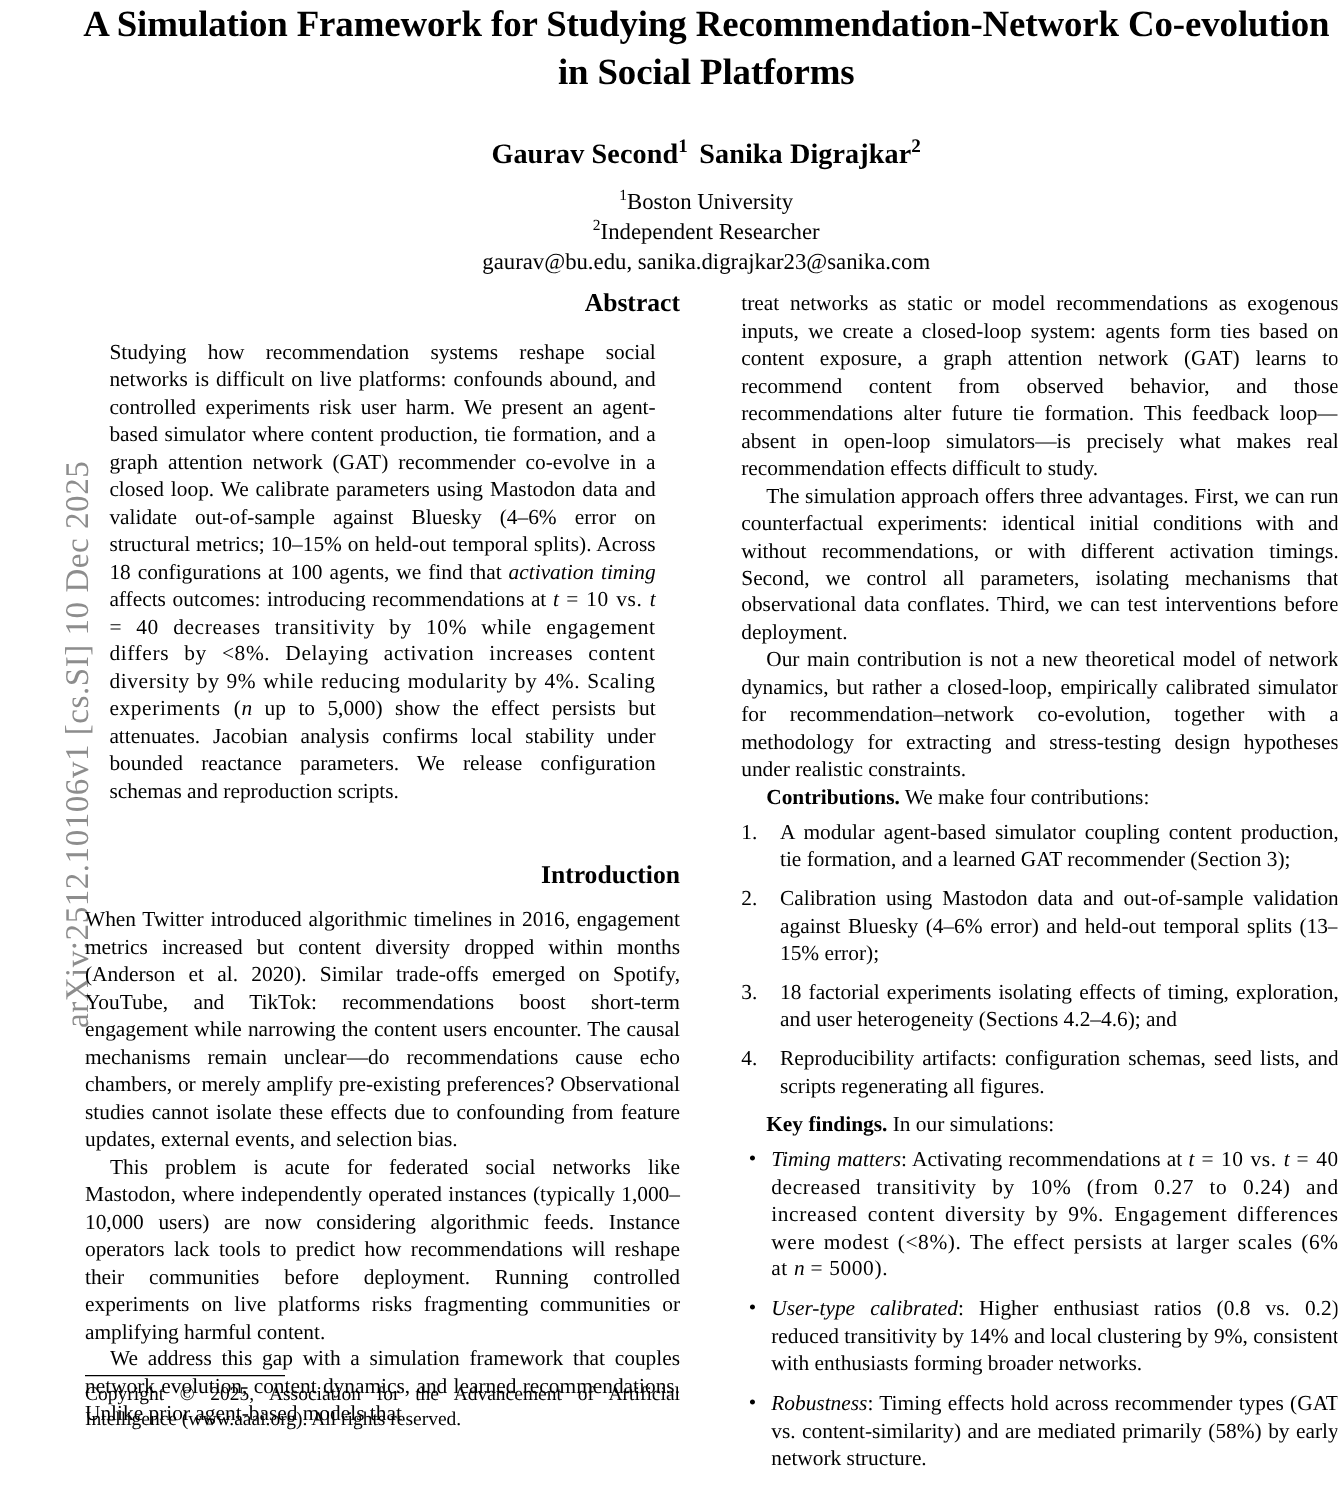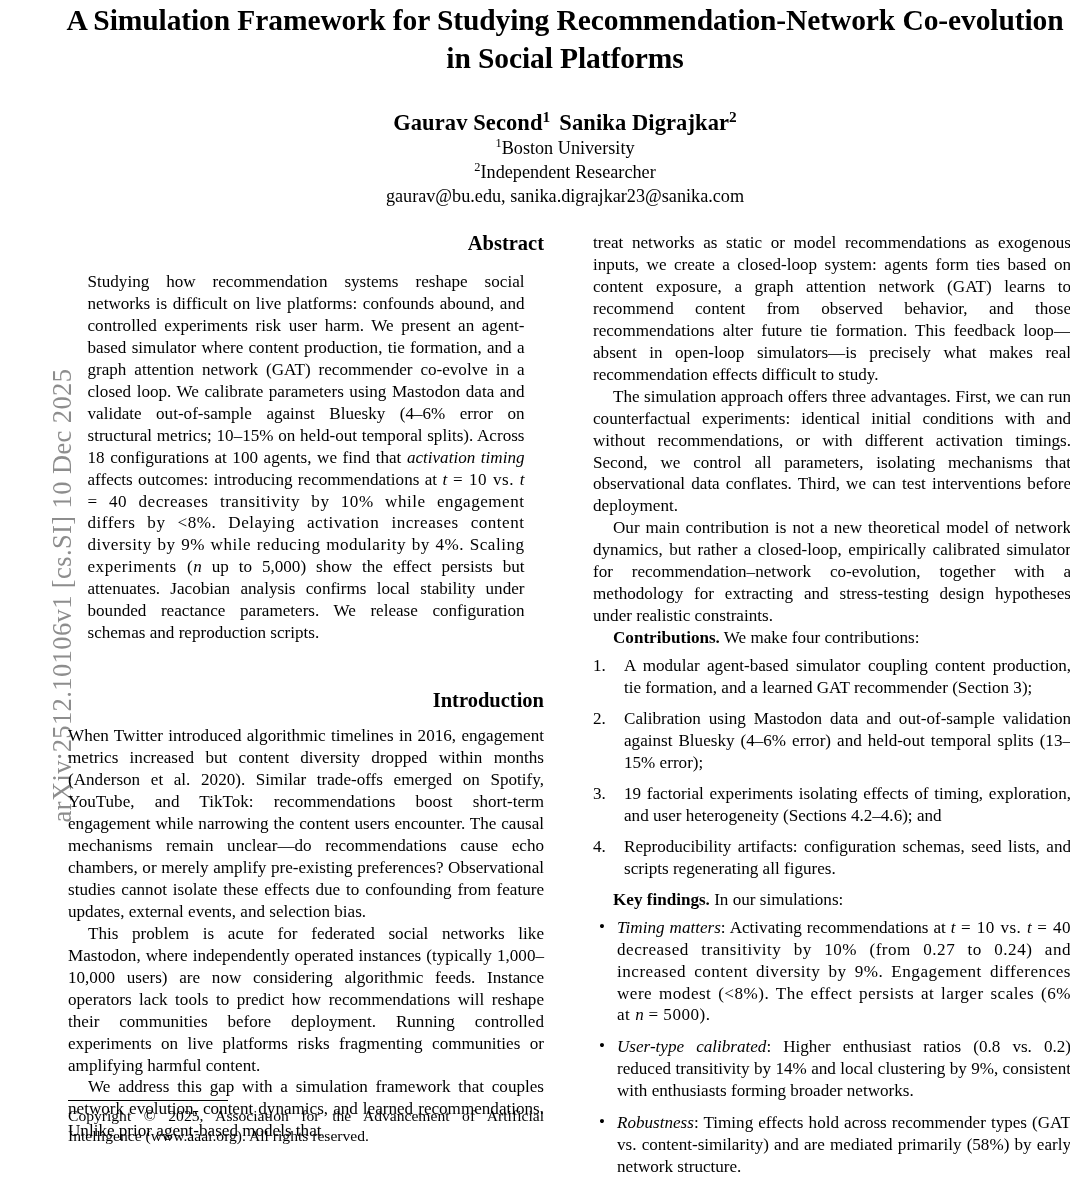--- a/index.html
+++ b/index.html
@@ -59,21 +59,21 @@
     margin-top: 32px;
     font-size: 22.5px;
     font-weight: bold;
     letter-spacing: 0.1px;
   }
   #author-line .sep { display: inline-block; width: 9px; }
   .affil-line {
     font-size: 18.2px;
     line-height: 1.32;
   }
-  #affil-1 { }
+  #affil-1 { margin-top: 13px; }
   #email-line {
     font-size: 18.2px;
     margin-top: 2px;
   }
   sup {
     font-size: 0.68em;
     vertical-align: super;
     line-height: 0;
   }
 
@@ -220,21 +220,21 @@
 
     <p class="body-text">treat networks as static or model recommendations as exogenous inputs, we create a closed-loop system: agents form ties based on content exposure, a graph attention network (GAT) learns to recommend content from observed behavior, and those recommendations alter future tie formation. This feedback loop—absent in open-loop simulators—is precisely what makes real recommendation effects difficult to study.</p>
     <p class="body-text indent">The simulation approach offers three advantages. First, we can run counterfactual experiments: identical initial conditions with and without recommendations, or with different activation timings. Second, we control all parameters, isolating mechanisms that observational data conflates. Third, we can test interventions before deployment.</p>
     <p class="body-text indent">Our main contribution is not a new theoretical model of network dynamics, but rather a closed-loop, empirically calibrated simulator for recommendation–network co-evolution, together with a methodology for extracting and stress-testing design hypotheses under realistic constraints.</p>
 
     <p class="body-text indent"><span class="lead-bold">Contributions.</span><span> We make four contributions:</span></p>
 
     <ol class="contrib-list">
       <li><span class="num">1.</span><span>A modular agent-based simulator coupling content production, tie formation, and a learned GAT recommender (Section 3);</span></li>
       <li><span class="num">2.</span><span>Calibration using Mastodon data and out-of-sample validation against Bluesky (4–6% error) and held-out temporal splits (13–15% error);</span></li>
-      <li><span class="num">3.</span><span>19 factorial experiments isolating effects of timing, exploration, and user heterogeneity (Sections 4.2–4.6); and</span></li>
+      <li><span class="num">3.</span><span>18 factorial experiments isolating effects of timing, exploration, and user heterogeneity (Sections 4.2–4.6); and</span></li>
       <li><span class="num">4.</span><span>Reproducibility artifacts: configuration schemas, seed lists, and scripts regenerating all figures.</span></li>
     </ol>
 
     <p class="body-text indent"><span class="lead-bold">Key findings.</span><span> In our simulations:</span></p>
 
     <ul class="findings-list">
       <li>
         <span class="dot">•</span><span class="lead-ital">Timing matters</span><span>: Activating recommendations at </span><span class="mv">t</span><span class="eqsp"> = 10 vs. </span><span class="mv">t</span><span class="eqsp"> = 40 decreased transitivity by 10% (from 0.27 to 0.24) and increased content diversity by 9%. Engagement differences were modest (&lt;8%). The effect persists at larger scales (6% at </span><span class="mv">n</span><span class="eqsp"> = 5000).</span>
       </li>
       <li>

